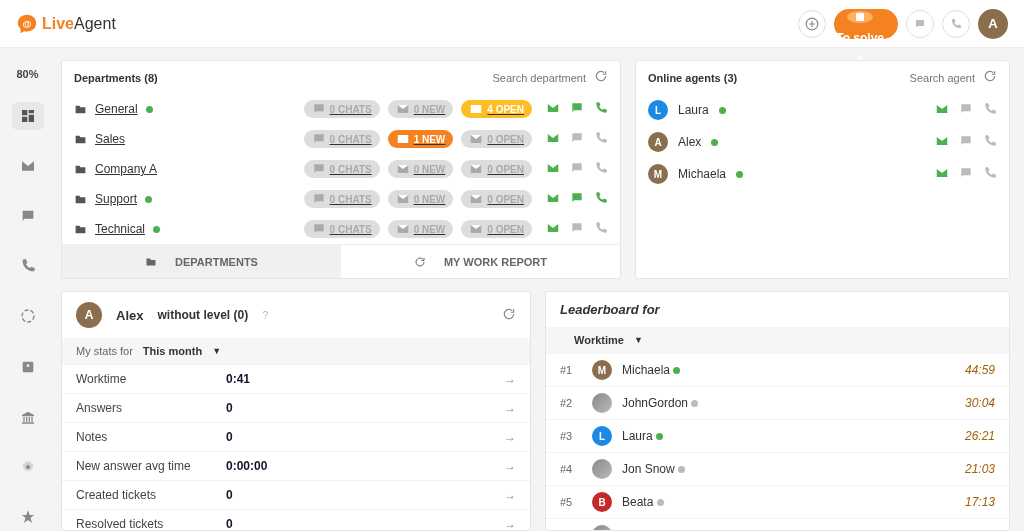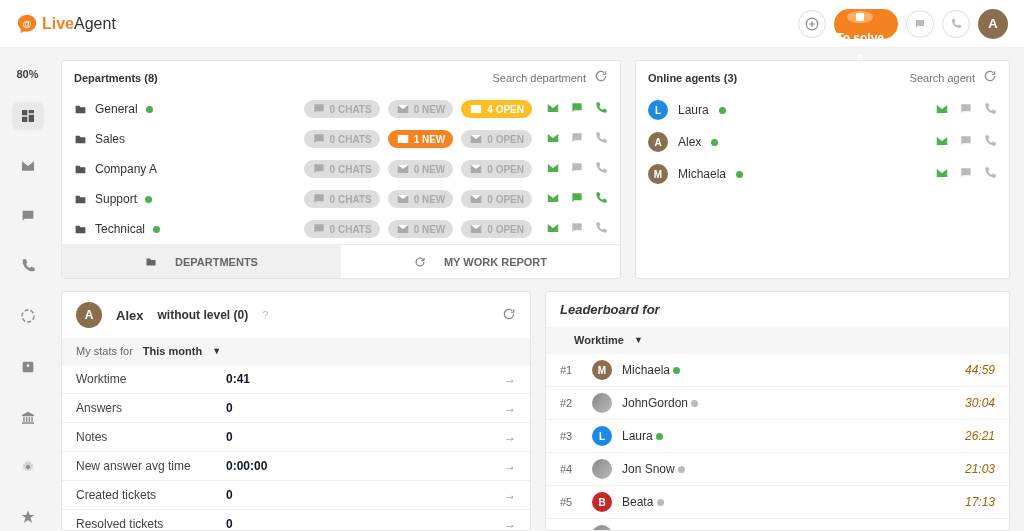--- a/index.html
+++ b/index.html
@@ -27,21 +27,21 @@
   .row1 { display:flex; gap:14px; }
   .panel { background:#fff; border:1px solid #e5e5e5; border-radius:3px; overflow:hidden; }
   .dep-panel { flex:1; }
   .agents-panel { width:375px; }
   .panel-head { display:flex; align-items:center; padding:8px 12px; gap:8px; }
   .panel-title { font-weight:700; font-size:11px; color:#333; }
   .panel-head .spacer { flex:1; }
   .search { border:none; outline:none; font-size:11px; color:#888; text-align:right; width:120px; }
   .refresh { color:#888; cursor:pointer; }
 
-  .dep-row { display:flex; align-items:center; padding:6px 12px; gap:8px; font-size:12px; }
+  .dep-row { display:flex; align-items:center; padding:6px 12px; gap:8px; font-size:12px;text-decoration:underline; }
   .folder-icon { color:#555; }
   .dep-name { font-weight:400; color:#333; }
   .status-dot { width:7px; height:7px; border-radius:50%; display:inline-block; }
   .dot-green { background:#4caf50; }
   .dot-gray { background:#bbb; }
   .dep-row .spacer { flex:1; }
   .pill { border-radius:10px; padding:2px 8px; font-size:10px; font-weight:700; color:#fff; display:inline-flex; align-items:center; gap:4px; }
   .pill-gray { background:#ddd; color:#aaa; }
   .pill-orange { background:#f58220; }
   .pill-yellow { background:#fbbf24; }

